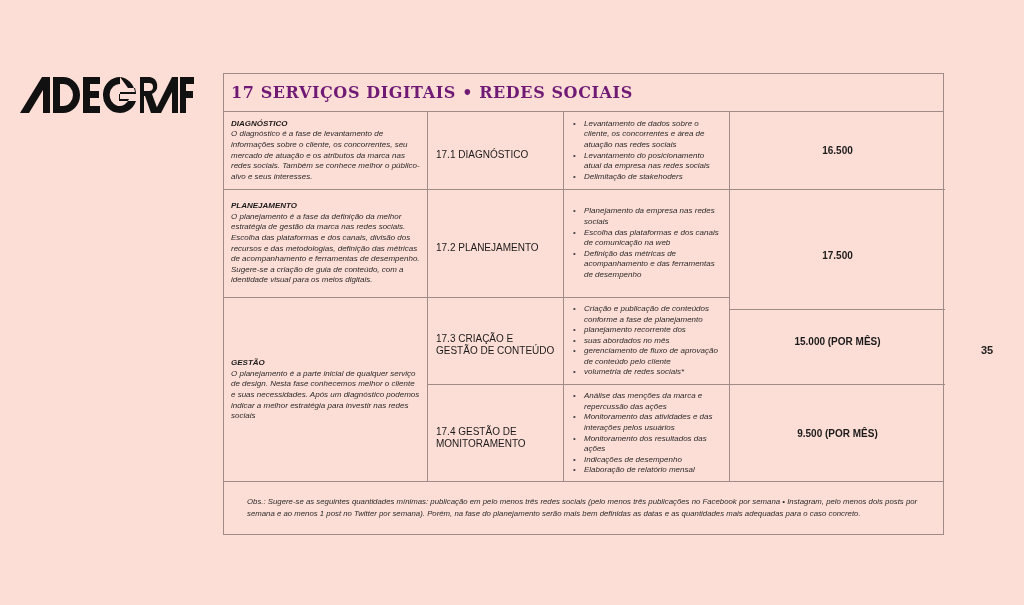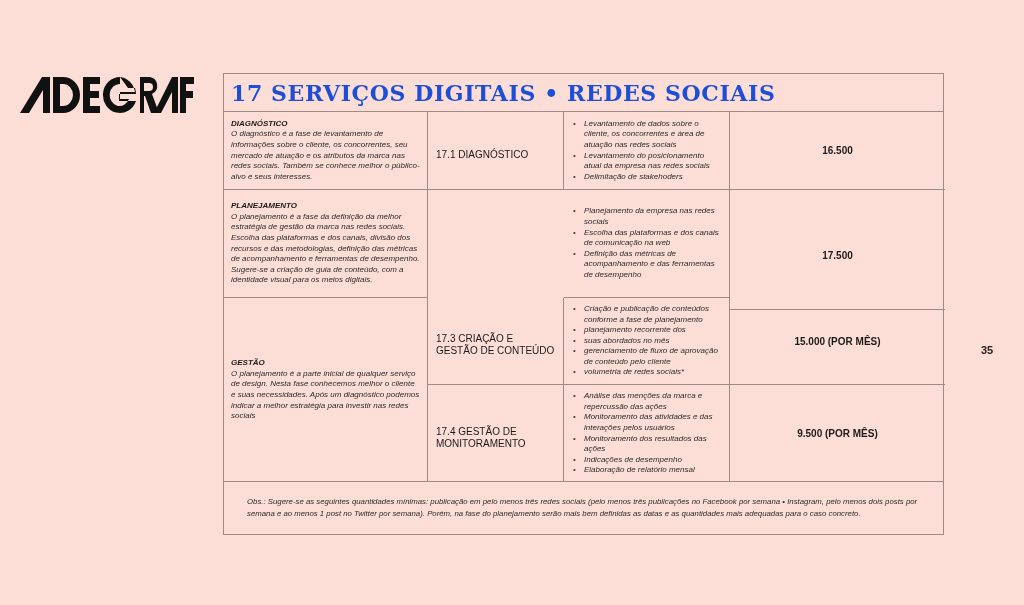--- a/index.html
+++ b/index.html
@@ -34,22 +34,22 @@
       background: #fdded6;
     }
     .title-row {
       height: 38px;
       border-bottom: 1px solid #a08c86;
       display: flex; align-items: center;
       padding-left: 7px;
     }
     .title-row h1 {
       font-family: "DejaVu Serif", "Liberation Serif", serif;
-      font-size: 22px; font-weight: bold; letter-spacing: 0.6px;
-      color: #1d4ed8;
+      font-size: 16px; font-weight: bold; letter-spacing: 0.6px;
+      color: #701a75;
     }
 
     .grid {
       position: relative;
       height: 370px;
       border-bottom: 1px solid #a08c86;
     }
     .cell {
       position: absolute;
       border-right: 1px solid #a08c86;
@@ -156,20 +156,23 @@
       <div class="cell price no-right" style="left:506px;top:0;width:215px;height:78px;">
         <span>16.500</span>
       </div>
 
       <div class="cell" style="left:0;top:78px;width:204px;height:108px;">
         <div class="desc">
           <span class="desc-title">PLANEJAMENTO</span>
           <span>O planejamento é a fase da definição da melhor estratégia de gestão da marca nas redes sociais. Escolha das plataformas e dos canais, divisão dos recursos e das metodologias, definição das métricas de acompanhamento e ferramentas de desempenho. Sugere-se a criação de guia de conteúdo, com a identidade visual para os meios digitais.</span>
         </div>
       </div>
+      <div class="cell" style="left:204px;top:78px;width:136px;height:108px;">
+        <div class="service">17.2 PLANEJAMENTO</div>
+      </div>
       <div class="cell items" style="left:340px;top:78px;width:166px;height:108px;">
         <ul>
           <li>Planejamento da empresa nas redes sociais</li>
           <li>Escolha das plataformas e dos canais de comunicação na web</li>
           <li>Definição das métricas de acompanhamento e das ferramentas de desempenho</li>
         </ul>
       </div>
       <div class="cell price no-right" style="left:506px;top:90px;width:215px;height:108px;">
         <span>17.500</span>
       </div>

